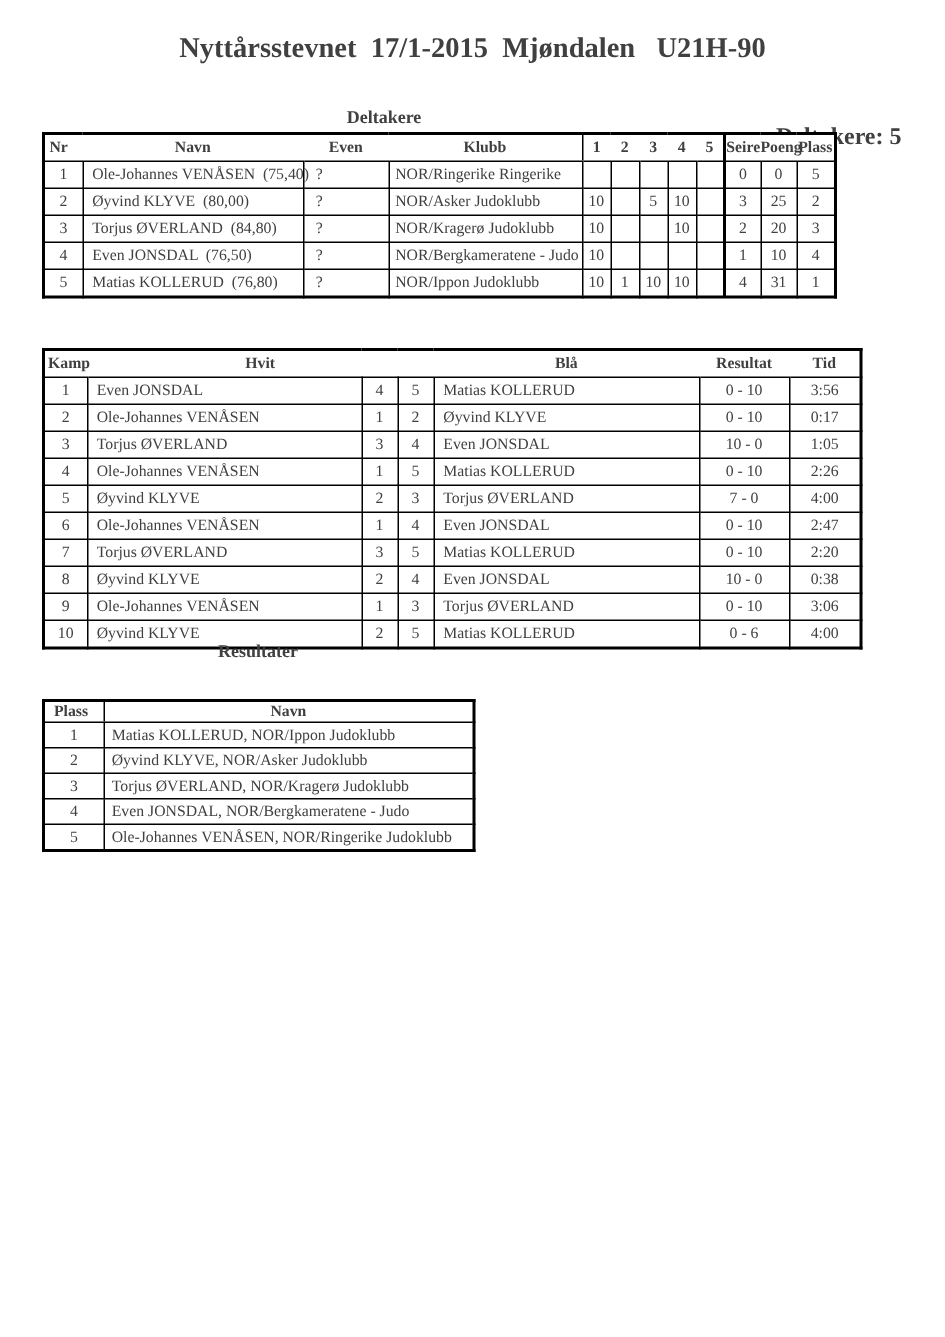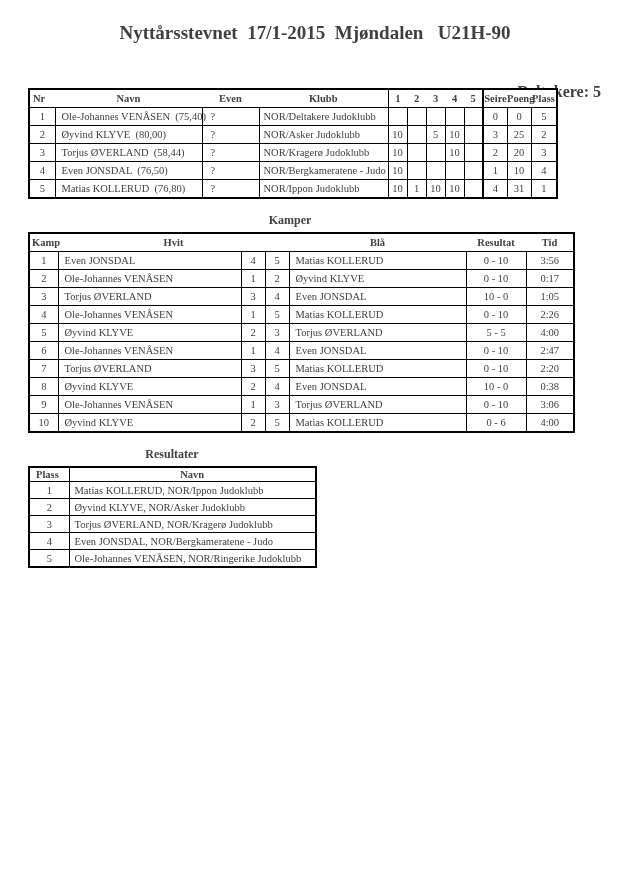--- a/index.html
+++ b/index.html
@@ -11,21 +11,21 @@
     position:absolute; top:22px; left:0; width:630px; text-align:center;
     font-size:19px; font-weight:bold; white-space:pre;
   }
   .participants {
     position:absolute; top:51px; right:29px;
     font-size:16px; font-weight:bold; white-space:pre;margin-top:32px;
   }
   .sec-title { position:absolute; font-size:12px; font-weight:bold; text-align:center; white-space:pre; }
   #t1-title { top:71px;  left:0; width:512px; }
   #t2-title { top:213px; left:0; width:580px; }
-  #t3-title { top:447px; left:0; width:344px; }
+  #t3-title { top:427px; left:0; width:344px; }
 
   table { position:absolute; border-collapse:collapse; table-layout:fixed; background:#fff; border:2px solid #000; }
   #t1 { left:28px; top:88px;  width:528px; }
   #t2 { left:28px; top:232px; width:545px;padding-left:42px; }
   #t3 { left:28px; top:466px; width:287px; }
 
   th, td {
     border:1px solid #000; padding:0; margin:0;
     font-size:10.5px; white-space:pre; overflow:visible;
     vertical-align:middle; text-align:center; font-weight:normal;
@@ -47,20 +47,21 @@
   .bl2 { border-left:2px solid #000 !important; }
 </style>
 </head>
 <body>
 
 <div class="page">
 
   <div class="doc-title">Nyttårsstevnet  17/1-2015  Mjøndalen   U21H-90</div>
   <div class="participants">Deltakere: 5</div>
 
+  <div class="sec-title" id="t1-title">Deltakere</div>
   <table id="t1">
     <colgroup>
       <col style="width:26px">
         <col style="width:147px">
         <col style="width:57px">
         <col style="width:129px">
       <col style="width:19px">
         <col style="width:19px">
         <col style="width:19px">
         <col style="width:19px">
@@ -83,21 +84,21 @@
         <th class="bl2">Seire</th>
         <th>Poeng</th>
         <th>Plass</th>
       </tr>
     </thead>
     <tbody>
     <tr>
       <td>1</td>
       <td class="al">Ole-Johannes VENÅSEN  (75,40)</td>
       <td class="grad-cell">?</td>
-      <td class="klubb-cell">NOR/Deltakere Judoklubb</td>
+      <td class="klubb-cell">NOR/Ringerike Ringerike</td>
       <td></td>
       <td></td>
       <td></td>
       <td></td>
       <td></td>
       <td class="bl2">0</td>
       <td>0</td>
       <td>5</td>
     </tr>
 
@@ -111,21 +112,21 @@
       <td>5</td>
       <td>10</td>
       <td></td>
       <td class="bl2">3</td>
       <td>25</td>
       <td>2</td>
     </tr>
 
     <tr>
       <td>3</td>
-      <td class="al">Torjus ØVERLAND  (58,44)</td>
+      <td class="al">Torjus ØVERLAND  (84,80)</td>
       <td class="grad-cell">?</td>
       <td class="klubb-cell">NOR/Kragerø Judoklubb</td>
       <td>10</td>
       <td></td>
       <td></td>
       <td>10</td>
       <td></td>
       <td class="bl2">2</td>
       <td>20</td>
       <td>3</td>
@@ -156,21 +157,20 @@
       <td>10</td>
       <td>10</td>
       <td></td>
       <td class="bl2">4</td>
       <td>31</td>
       <td>1</td>
     </tr>
   </tbody>
   </table>
 
-  <div class="sec-title" id="t2-title">Kamper</div>
   <table id="t2">
     <colgroup>
       <col style="width:29px">
         <col style="width:183px">
         <col style="width:24px">
         <col style="width:24px">
       <col style="width:177px">
         <col style="width:60px">
         <col style="width:48px">
     </colgroup>
@@ -223,21 +223,21 @@
       <td>0 - 10</td>
       <td>2:26</td>
     </tr>
 
     <tr>
       <td>5</td>
       <td class="al">Øyvind KLYVE</td>
       <td>2</td>
       <td>3</td>
       <td class="al">Torjus ØVERLAND</td>
-      <td>5 - 5</td>
+      <td>7 - 0</td>
       <td>4:00</td>
     </tr>
 
     <tr>
       <td>6</td>
       <td class="al">Ole-Johannes VENÅSEN</td>
       <td>1</td>
       <td>4</td>
       <td class="al">Even JONSDAL</td>
       <td>0 - 10</td>

